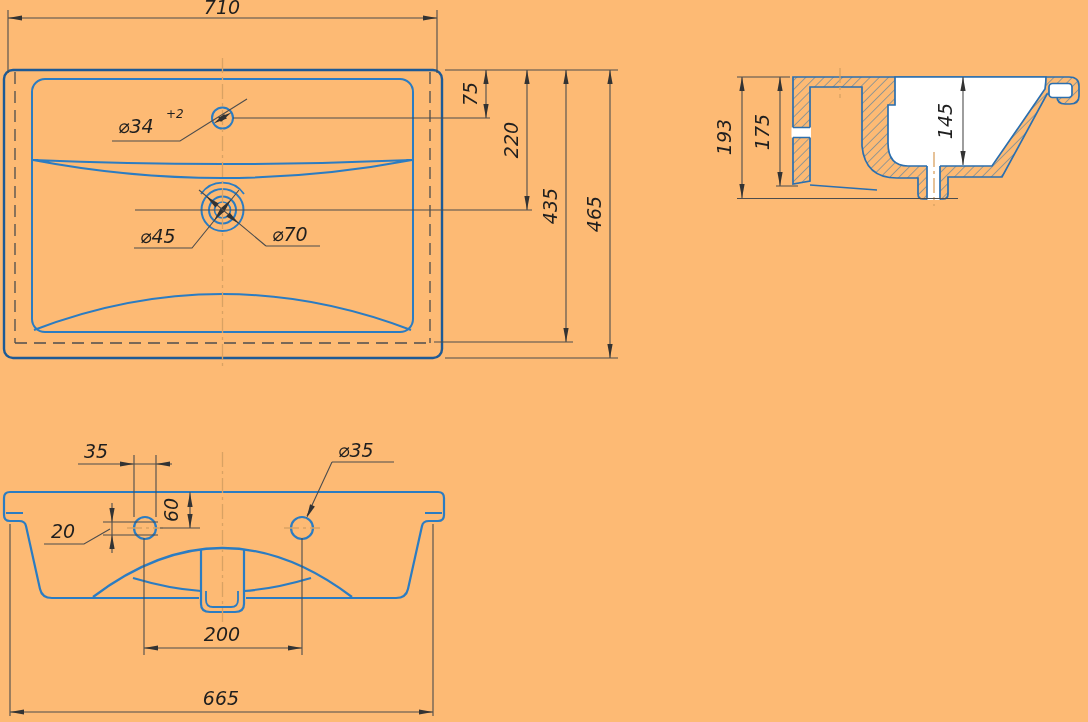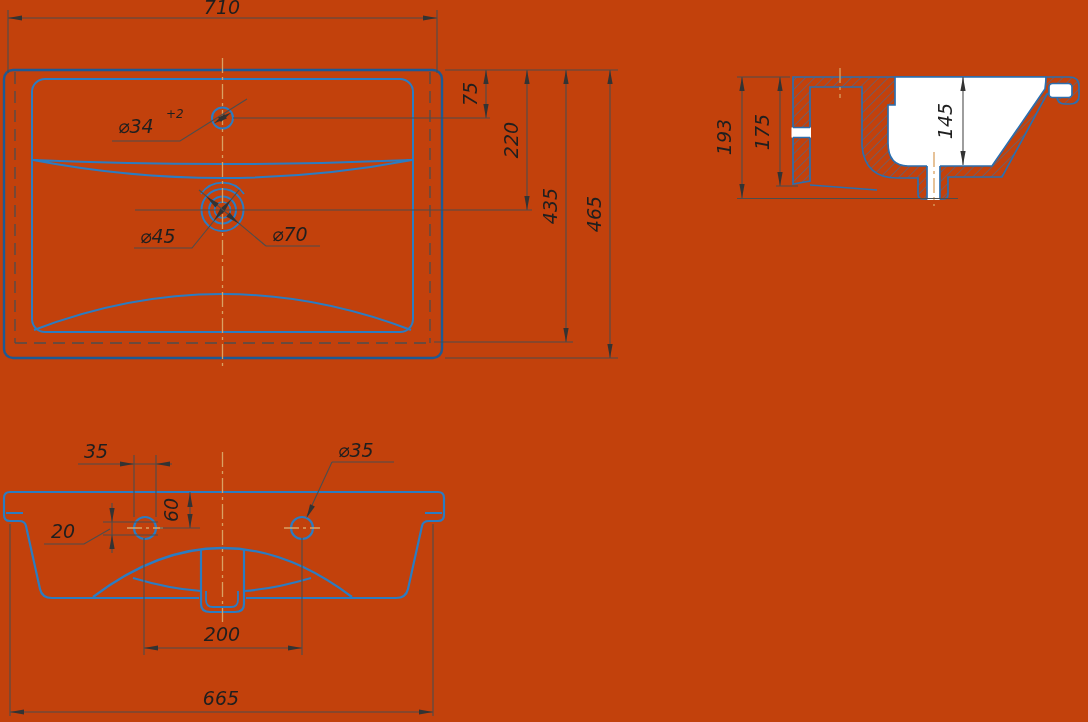--- a/index.html
+++ b/index.html
@@ -1,16 +1,16 @@
 <!DOCTYPE html>
 <html><head>
 <meta charset="utf-8">
 <style>
   html,body{margin:0;padding:0;background:#ffffff;}
-  #stage{width:1088px;height:722px;background:#c2410c;position:relative;overflow:hidden;}
+  #stage{width:1088px;height:722px;background:#fdba74;position:relative;overflow:hidden;}
   .dim-text{font-family:"DejaVu Sans","Liberation Sans",sans-serif;font-style:italic;fill:#1f1f1f;font-size:19px;}
   .dim-text-sm{font-family:"DejaVu Sans","Liberation Sans",sans-serif;font-style:italic;fill:#1f1f1f;font-size:12px;}
   .thin{stroke:#4d4d4d;stroke-width:1.1;fill:none;}
   .arrow{fill:#333;stroke:none;}
   .blue{stroke:#2b7cc2;fill:none;}
   .blue-dark{stroke:#1d5a96;fill:none;}
   .tan{stroke:#d9a263;stroke-width:1.3;fill:none;stroke-dasharray:15 4 3 4;}
   .hidden-line{stroke:#4d4d4d;stroke-width:1.3;fill:none;stroke-dasharray:12 7;}
   .sec{stroke:#2b6faf;stroke-width:1.7;}
 </style>

